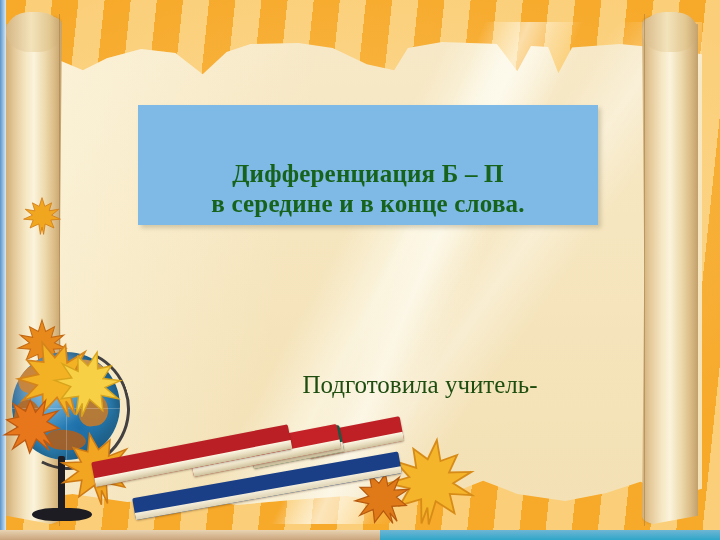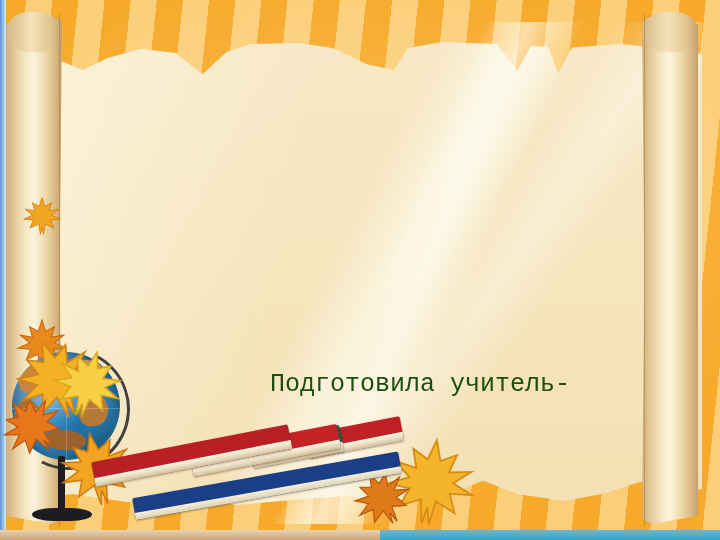--- a/index.html
+++ b/index.html
@@ -176,21 +176,21 @@
     white-space: nowrap;
   }
 
   
   .subtitle {
     position: absolute;
     left: 210px;
     top: 368px;
     width: 420px;
     text-align: center;
-    font-family: Liberation Mono, monospace;
+    font-family: Liberation Serif, serif;
     font-size: 25px;
     line-height: 33px;
     color: #1f4d10;
   }
 
   
   .globe { position: absolute; left: 4px; top: 352px; width: 130px; height: 188px; }
   .globe-sphere {
     position: absolute; left: 8px; top: 0;
     width: 108px; height: 108px; border-radius: 50%;
@@ -359,18 +359,22 @@
     <svg width="92" height="92" viewBox="0 0 100 100">
       <path d="M50 4 L57 26 L74 17 L68 37 L92 33 L74 48 L96 58 L72 60 L80 80 L58 70 L54 96 L50 78 L46 96 L42 70 L20 80 L28 60 L4 58 L26 48 L8 33 L32 37 L26 17 L43 26 Z" fill="#f5b52a" stroke="#d88c18" stroke-width="2"></path>
     </svg>
   </div>
   <div class="leaf" style="left:352px; top:468px; transform: rotate(-28deg);">
     <svg width="60" height="60" viewBox="0 0 100 100">
       <path d="M50 4 L57 26 L74 17 L68 37 L92 33 L74 48 L96 58 L72 60 L80 80 L58 70 L54 96 L50 78 L46 96 L42 70 L20 80 L28 60 L4 58 L26 48 L8 33 L32 37 L26 17 L43 26 Z" fill="#e07a18" stroke="#b65a0f" stroke-width="2"></path>
     </svg>
   </div>
 
+  <div class="title-box">
+    <div class="title-line">Дифференциация  Б – П</div>
+    <div class="title-line">в середине и в конце слова.</div>
+  </div>
 
   <div class="subtitle">
     <div>Подготовила учитель-</div>
   </div>
 
 </div>
 
 </body></html>

